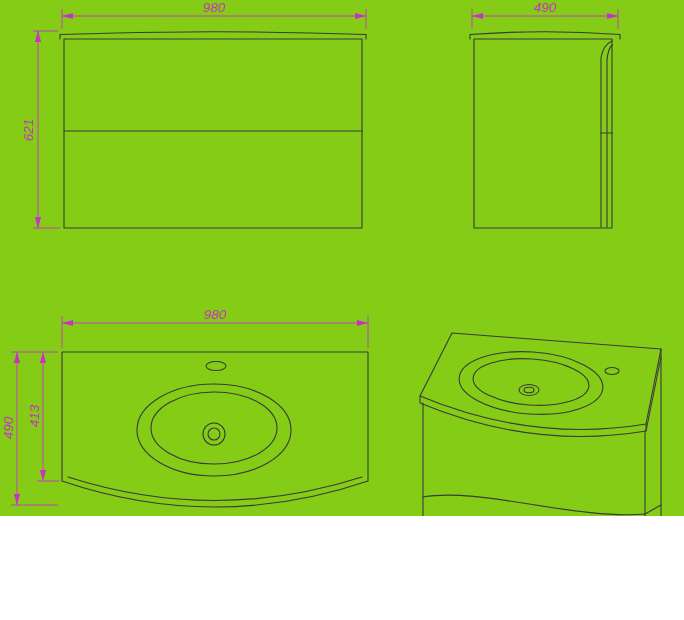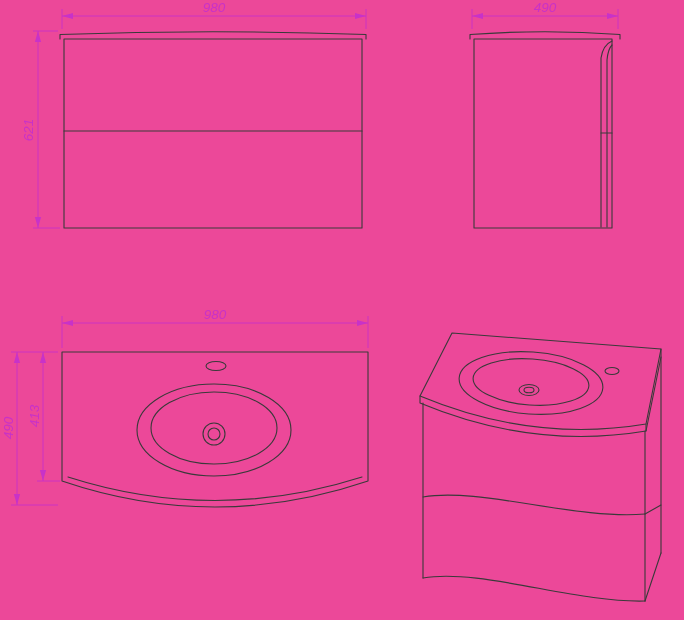--- a/index.html
+++ b/index.html
@@ -1,16 +1,16 @@
 <!DOCTYPE html>
 <html style="--dim: #c832c8; --line: #3a3a3a;"><head>
 <meta charset="utf-8">
 <style>
   html,body{margin:0;padding:0;background:#fff;}
-  .canvas{width:684px;height:620px;position:relative;background:#ec4899;overflow:hidden;}
+  .canvas{width:684px;height:516px;position:relative;background:#84cc16;overflow:hidden;}
   svg{display:block;}
   .obj{fill:none;stroke:var(--line,#3a3a3a);stroke-width:1.1;stroke-linejoin:round;stroke-linecap:round;}
   .dim{stroke:var(--dim,#c832c8);stroke-width:0.9;fill:none;}
   .arrow{fill:var(--dim,#c832c8);stroke:none;}
   .dimtxt{fill:var(--dim,#c832c8);font:italic 13.5px "Liberation Sans","DejaVu Sans",sans-serif;}
   .mid{text-anchor:middle;}
 </style>
 </head>
 <body style="background: rgb(255, 255, 255);">
 

